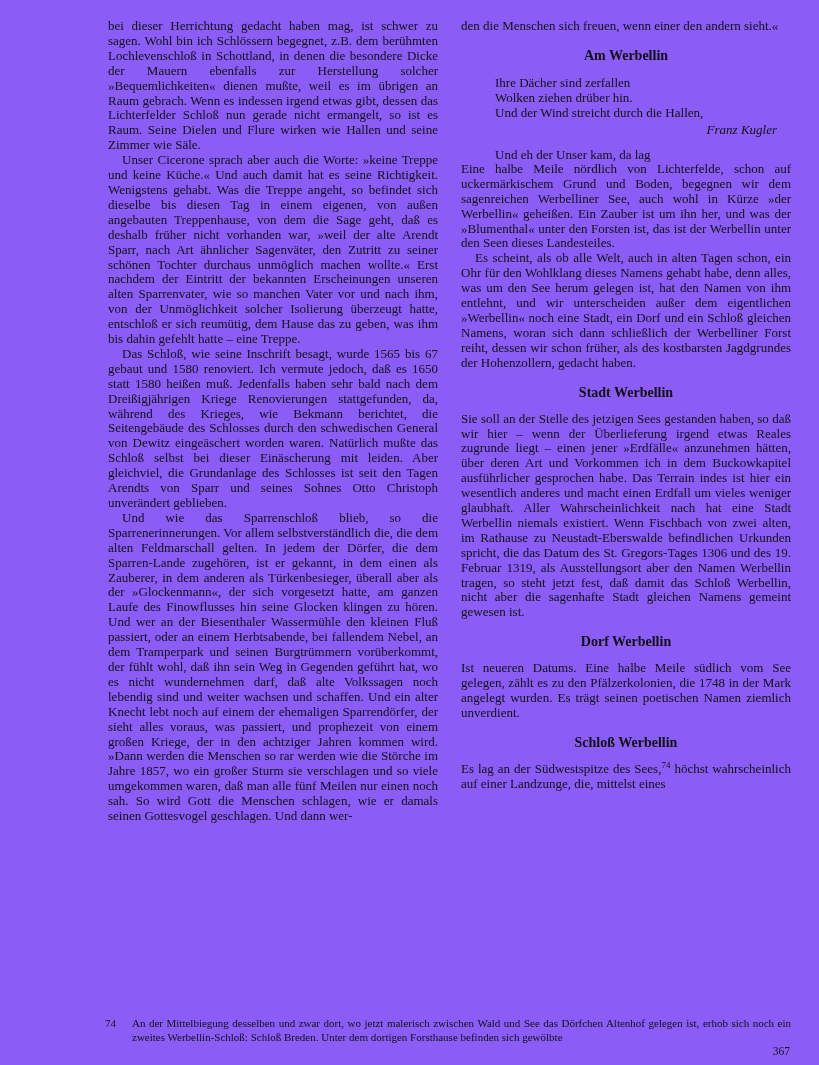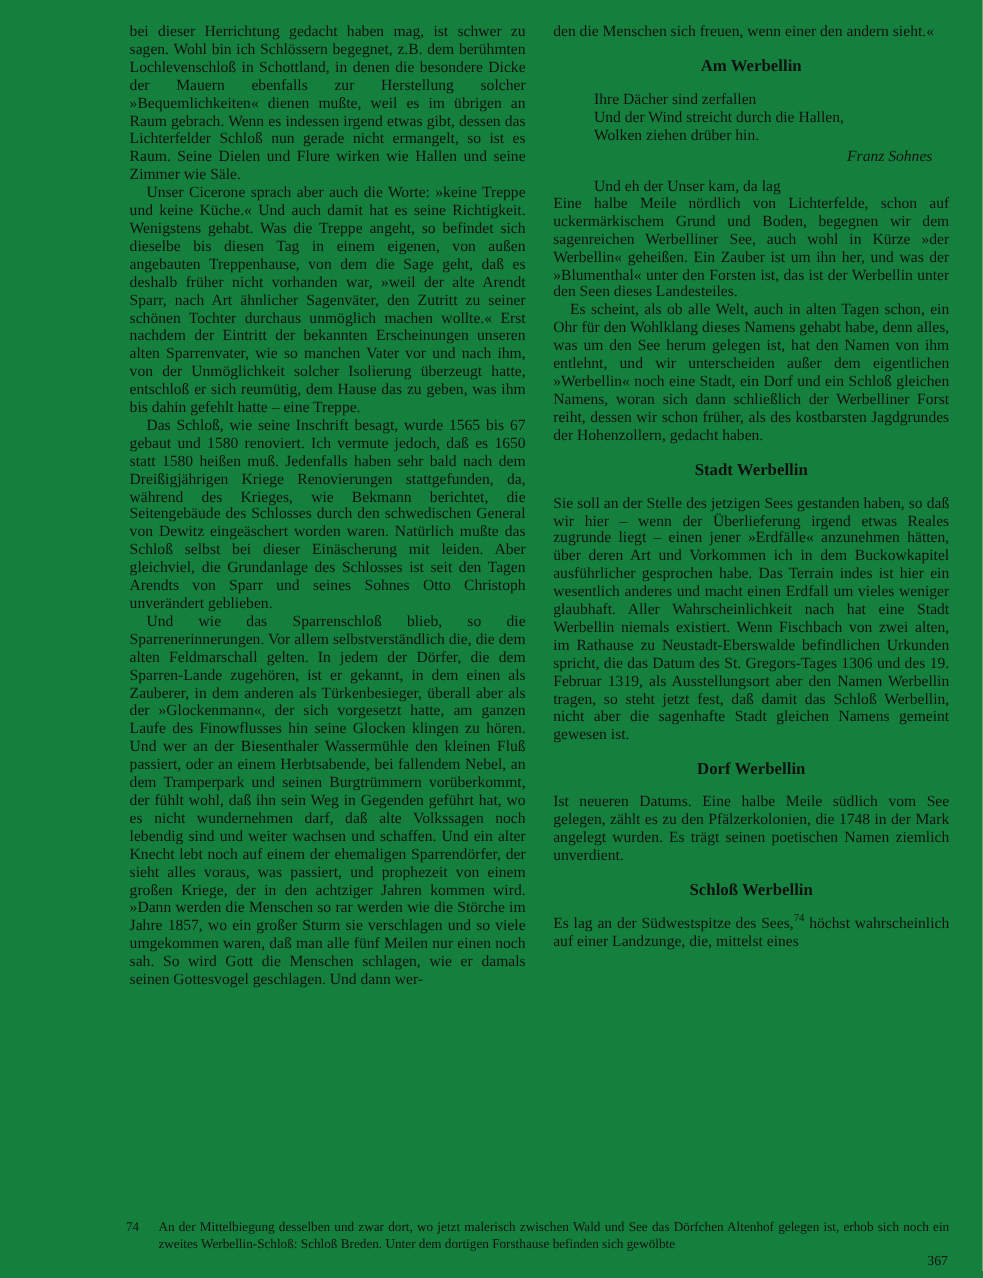--- a/index.html
+++ b/index.html
@@ -4,21 +4,21 @@
 <style>
   html, body {
     margin: 0;
     padding: 0;
     background: #ffffff;
   }
   .page {
     position: relative;
     width: 819px;
     height: 1065px;
-    background: #15803d;
+    background: #8b5cf6;
     color: #111111;
     font-family: "Liberation Serif", "DejaVu Serif", serif;
     overflow: hidden;
     box-sizing: border-box;
   }
   .columns {
     display: flex;
     gap: 23px;
     padding: 19px 28px 0 108px;
     height: 993px;
@@ -96,24 +96,24 @@
       <p class="body-par ind">Und wie das Sparrenschloß blieb, so die Sparrenerinnerungen. Vor allem selbstverständlich die, die dem alten Feldmarschall gelten. In jedem der Dörfer, die dem Sparren-Lande zugehören, ist er gekannt, in dem einen als Zauberer, in dem anderen als Türkenbesieger, überall aber als der »Glockenmann«, der sich vorgesetzt hatte, am ganzen Laufe des Finowflusses hin seine Glocken klingen zu hören. Und wer an der Biesenthaler Wassermühle den kleinen Fluß passiert, oder an einem Herbtsabende, bei fallendem Nebel, an dem Tramperpark und seinen Burgtrümmern vorüberkommt, der fühlt wohl, daß ihn sein Weg in Gegenden geführt hat, wo es nicht wundernehmen darf, daß alte Volkssagen noch lebendig sind und weiter wachsen und schaffen. Und ein alter Knecht lebt noch auf einem der ehemaligen Sparrendörfer, der sieht alles voraus, was passiert, und prophezeit von einem großen Kriege, der in den achtziger Jahren kommen wird. »Dann werden die Menschen so rar werden wie die Störche im Jahre 1857, wo ein großer Sturm sie verschlagen und so viele umgekommen waren, daß man alle fünf Meilen nur einen noch sah. So wird Gott die Menschen schlagen, wie er damals seinen Gottesvogel geschlagen. Und dann wer-</p>
     </div>
 
     <div class="col">
       <p class="body-par">den die Menschen sich freuen, wenn einer den andern sieht.«</p>
 
       <h3 class="sec-heading">Am Werbellin</h3>
 
       <div class="poem">
         <div class="poem-line">Ihre Dächer sind zerfallen</div>
+        <div class="poem-line">Wolken ziehen drüber hin.</div>
         <div class="poem-line">Und der Wind streicht durch die Hallen,</div>
-        <div class="poem-line">Wolken ziehen drüber hin.</div>
       </div>
-      <div class="attribution">Franz Sohnes</div>
+      <div class="attribution">Franz Kugler</div>
 
       <div class="poem">
         <div class="poem-line">Und eh der Unser kam, da lag</div>
       </div>
 
       <p class="body-par">Eine halbe Meile nördlich von Lichterfelde, schon auf uckermärkischem Grund und Boden, begegnen wir dem sagenreichen Werbelliner See, auch wohl in Kürze »der Werbellin« geheißen. Ein Zauber ist um ihn her, und was der »Blumenthal« unter den Forsten ist, das ist der Werbellin unter den Seen dieses Landesteiles.</p>
       <p class="body-par ind">Es scheint, als ob alle Welt, auch in alten Tagen schon, ein Ohr für den Wohlklang dieses Namens gehabt habe, denn alles, was um den See herum gelegen ist, hat den Namen von ihm entlehnt, und wir unterscheiden außer dem eigentlichen »Werbellin« noch eine Stadt, ein Dorf und ein Schloß gleichen Namens, woran sich dann schließlich der Werbelliner Forst reiht, dessen wir schon früher, als des kostbarsten Jagdgrundes der Hohenzollern, gedacht haben.</p>
 
       <h3 class="sec-heading">Stadt Werbellin</h3>
       <p class="body-par">Sie soll an der Stelle des jetzigen Sees gestanden haben, so daß wir hier – wenn der Überlieferung irgend etwas Reales zugrunde liegt – einen jener »Erdfälle« anzunehmen hätten, über deren Art und Vorkommen ich in dem Buckowkapitel ausführlicher gesprochen habe. Das Terrain indes ist hier ein wesentlich anderes und macht einen Erdfall um vieles weniger glaubhaft. Aller Wahrscheinlichkeit nach hat eine Stadt Werbellin niemals existiert. Wenn Fischbach von zwei alten, im Rathause zu Neustadt-Eberswalde befindlichen Urkunden spricht, die das Datum des St. Gregors-Tages 1306 und des 19. Februar 1319, als Ausstellungsort aber den Namen Werbellin tragen, so steht jetzt fest, daß damit das Schloß Werbellin, nicht aber die sagenhafte Stadt gleichen Namens gemeint gewesen ist.</p>

